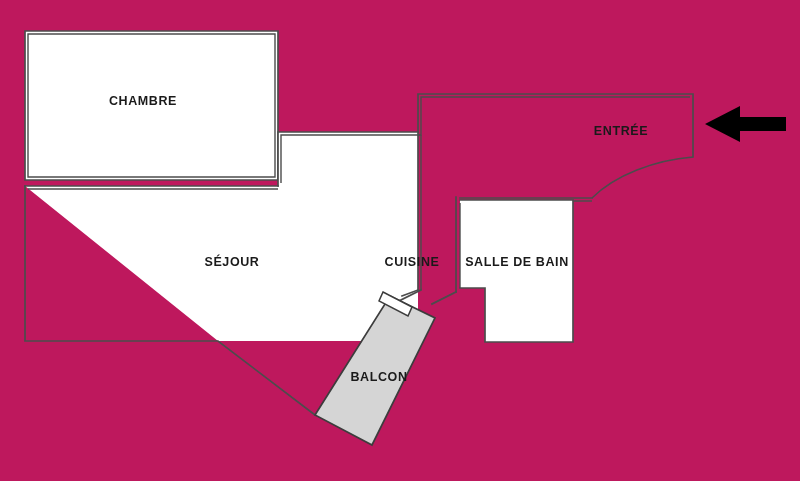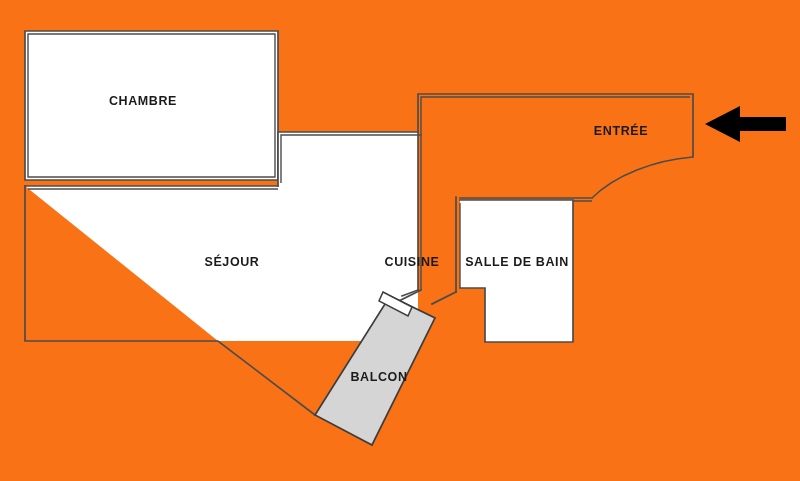--- a/index.html
+++ b/index.html
@@ -10,21 +10,21 @@
   body {
     width: 800px;
     height: 481px;
     font-family: "Liberation Sans", sans-serif;
     overflow: hidden;
   }
   #floorplan-root {
     position: relative;
     width: 800px;
     height: 481px;
-    background: #f97316;
+    background: #be185d;
   }
   #plan-svg {
     position: absolute;
     left: 0;
     top: 0;
     width: 800px;
     height: 481px;
     display: block;
   }
   .room-label {

